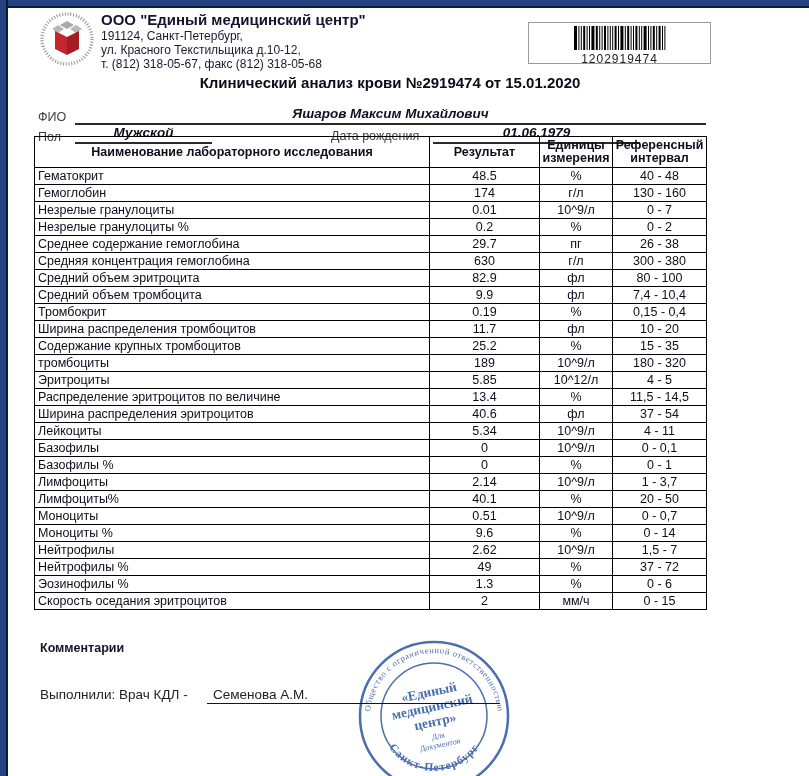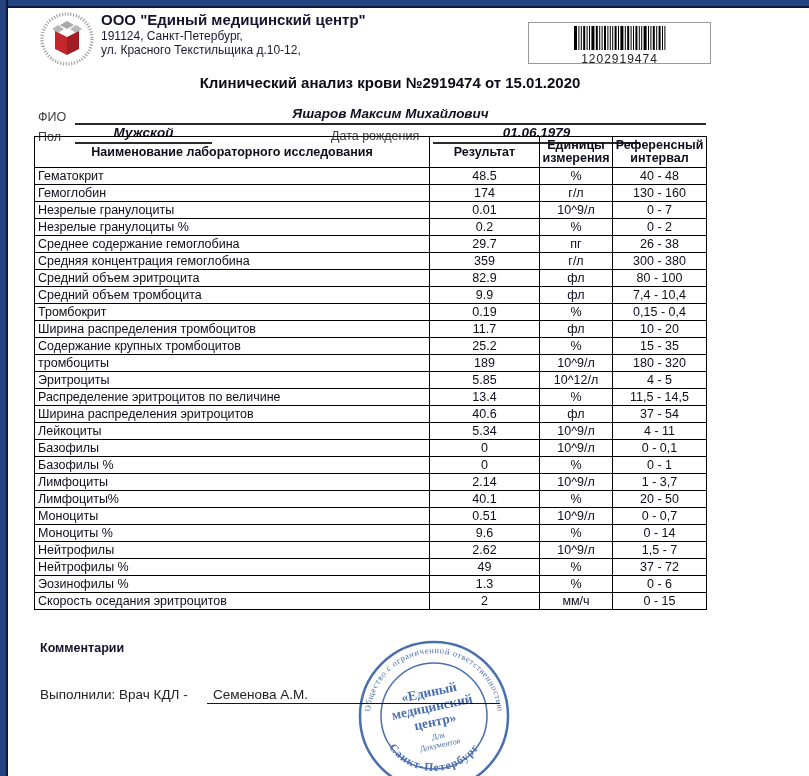--- a/index.html
+++ b/index.html
@@ -58,20 +58,21 @@
     <polygon points="20,15 26,19 20,23 14,19" fill="#b8b8b8"></polygon>
     <polygon points="38,15 44,19 38,23 32,19" fill="#b8b8b8"></polygon>
     <polygon points="17,21 29,27 29,45 17,39" fill="#c1272d"></polygon>
     <polygon points="41,21 29,27 29,45 41,39" fill="#a31e24"></polygon>
   </svg>
 
   <div class="org-block">
     <div class="org-name">ООО "Единый медицинский центр"</div>
     <div class="addr">191124, Санкт-Петербург,</div>
     <div class="addr">ул. Красного Текстильщика д.10-12,</div>
+    <div class="addr">т. (812) 318-05-67, факс (812) 318-05-68</div>
   </div>
 
   <div class="barcode-box">
     <svg width="92" height="24" viewBox="0 0 92 24">
         <rect x="0" y="0" width="3" height="24"></rect>
         <rect x="4.4" y="0" width="1" height="24"></rect>
         <rect x="6.800000000000001" y="0" width="1" height="24"></rect>
         <rect x="9.200000000000001" y="0" width="2" height="24"></rect>
         <rect x="12.600000000000001" y="0" width="1" height="24"></rect>
         <rect x="15.000000000000002" y="0" width="1" height="24"></rect>
@@ -155,21 +156,21 @@
       <td class="t-ref">0 - 2</td>
     </tr>
         <tr>
       <td class="t-name">Среднее содержание гемоглобина</td>
       <td class="t-res">29.7</td>
       <td class="t-unit">пг</td>
       <td class="t-ref">26 - 38</td>
     </tr>
         <tr>
       <td class="t-name">Средняя концентрация гемоглобина</td>
-      <td class="t-res">359</td>
+      <td class="t-res">630</td>
       <td class="t-unit">г/л</td>
       <td class="t-ref">300 - 380</td>
     </tr>
         <tr>
       <td class="t-name">Средний объем эритроцита</td>
       <td class="t-res">82.9</td>
       <td class="t-unit">фл</td>
       <td class="t-ref">80 - 100</td>
     </tr>
         <tr>

